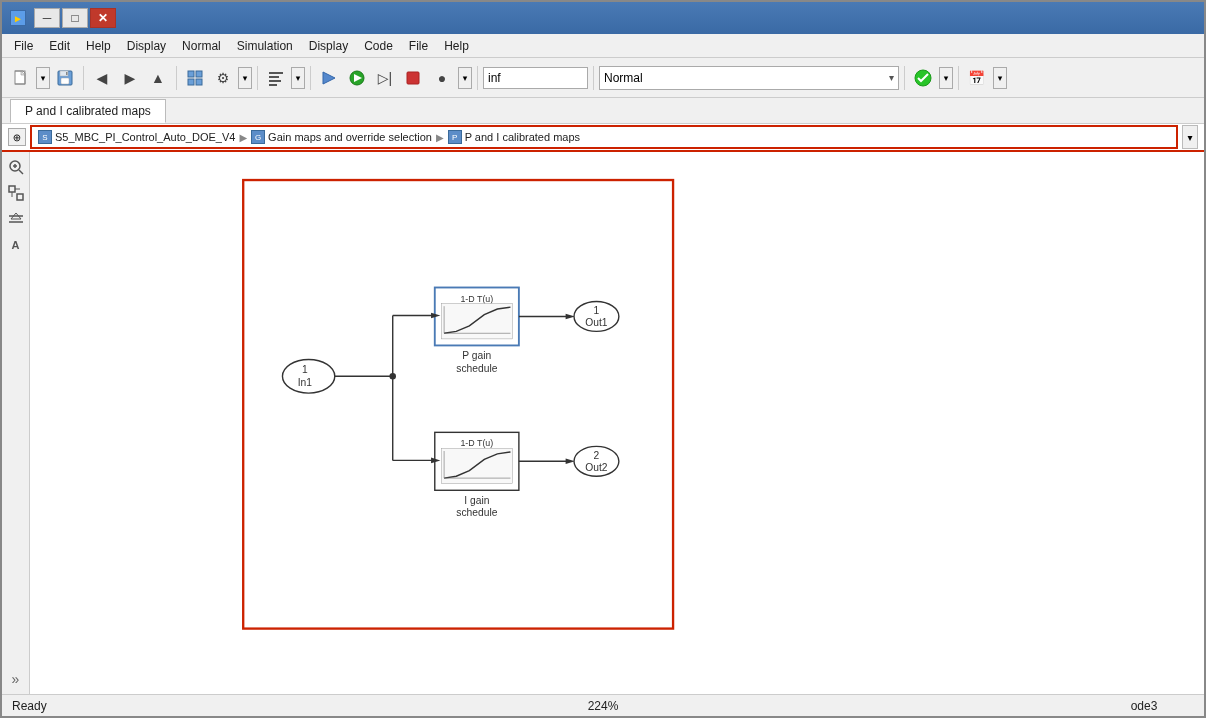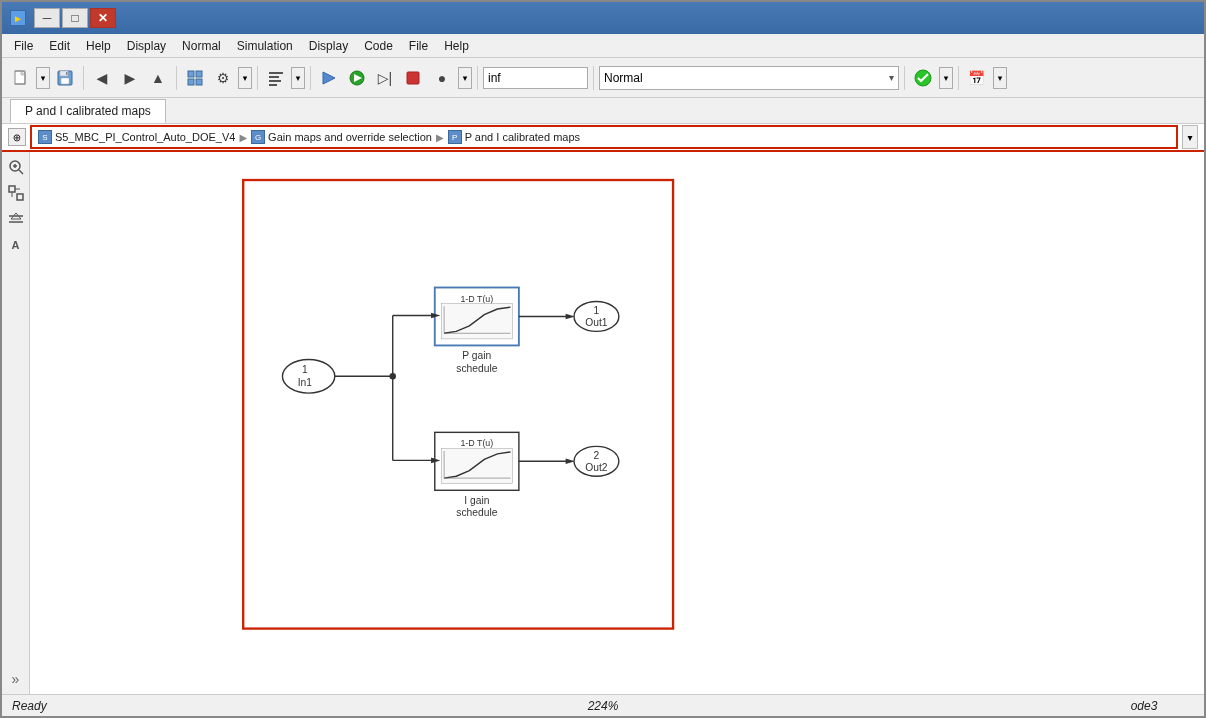--- a/index.html
+++ b/index.html
@@ -46,21 +46,21 @@
     .content-area { display: flex; flex: 1; overflow: hidden; }
     .sidebar-left { width: 28px; background: #f0f0f0; border-right: 1px solid #ccc; display: flex; flex-direction: column; align-items: center; padding: 4px 0; gap: 4px; flex-shrink: 0; }
     .sidebar-btn { width: 22px; height: 22px; display: flex; align-items: center; justify-content: center; cursor: pointer; border: 1px solid transparent; font-size: 12px; color: #444; }
     .sidebar-bottom { margin-top: auto; }
     .sidebar-chevron { width: 22px; height: 22px; display: flex; align-items: center; justify-content: center; color: #666; font-size: 14px; }
 
     
     .main-canvas { flex: 1; background: white; position: relative; overflow: hidden; }
 
     
-    .statusbar { height: 22px; background: #f0f0f0; border-top: 1px solid #ccc; display: flex; align-items: center; padding: 0 10px; font-size: 12px; color: #222; flex-shrink: 0; font-style: italic; }
+    .statusbar { height: 22px; background: #f0f0f0; border-top: 1px solid #ccc; display: flex; align-items: center; padding: 0 10px; font-size: 12px; color: #222; flex-shrink: 0; }
     .status-ready { flex: 0 0 100px; }
     .status-zoom { flex: 1; text-align: center; }
     .status-solver { flex: 0 0 100px; text-align: center; }
 
     
     .diagram-svg { width: 100%; height: 100%; }
 
     .toolbar-group { display: flex; align-items: center; gap: 2px; }
     .tb-arrow-btn { height: 22px; width: 14px; border: 1px solid #aaa; background: #f0f0f0; display: flex; align-items: center; justify-content: center; font-size: 9px; cursor: pointer; }
 

